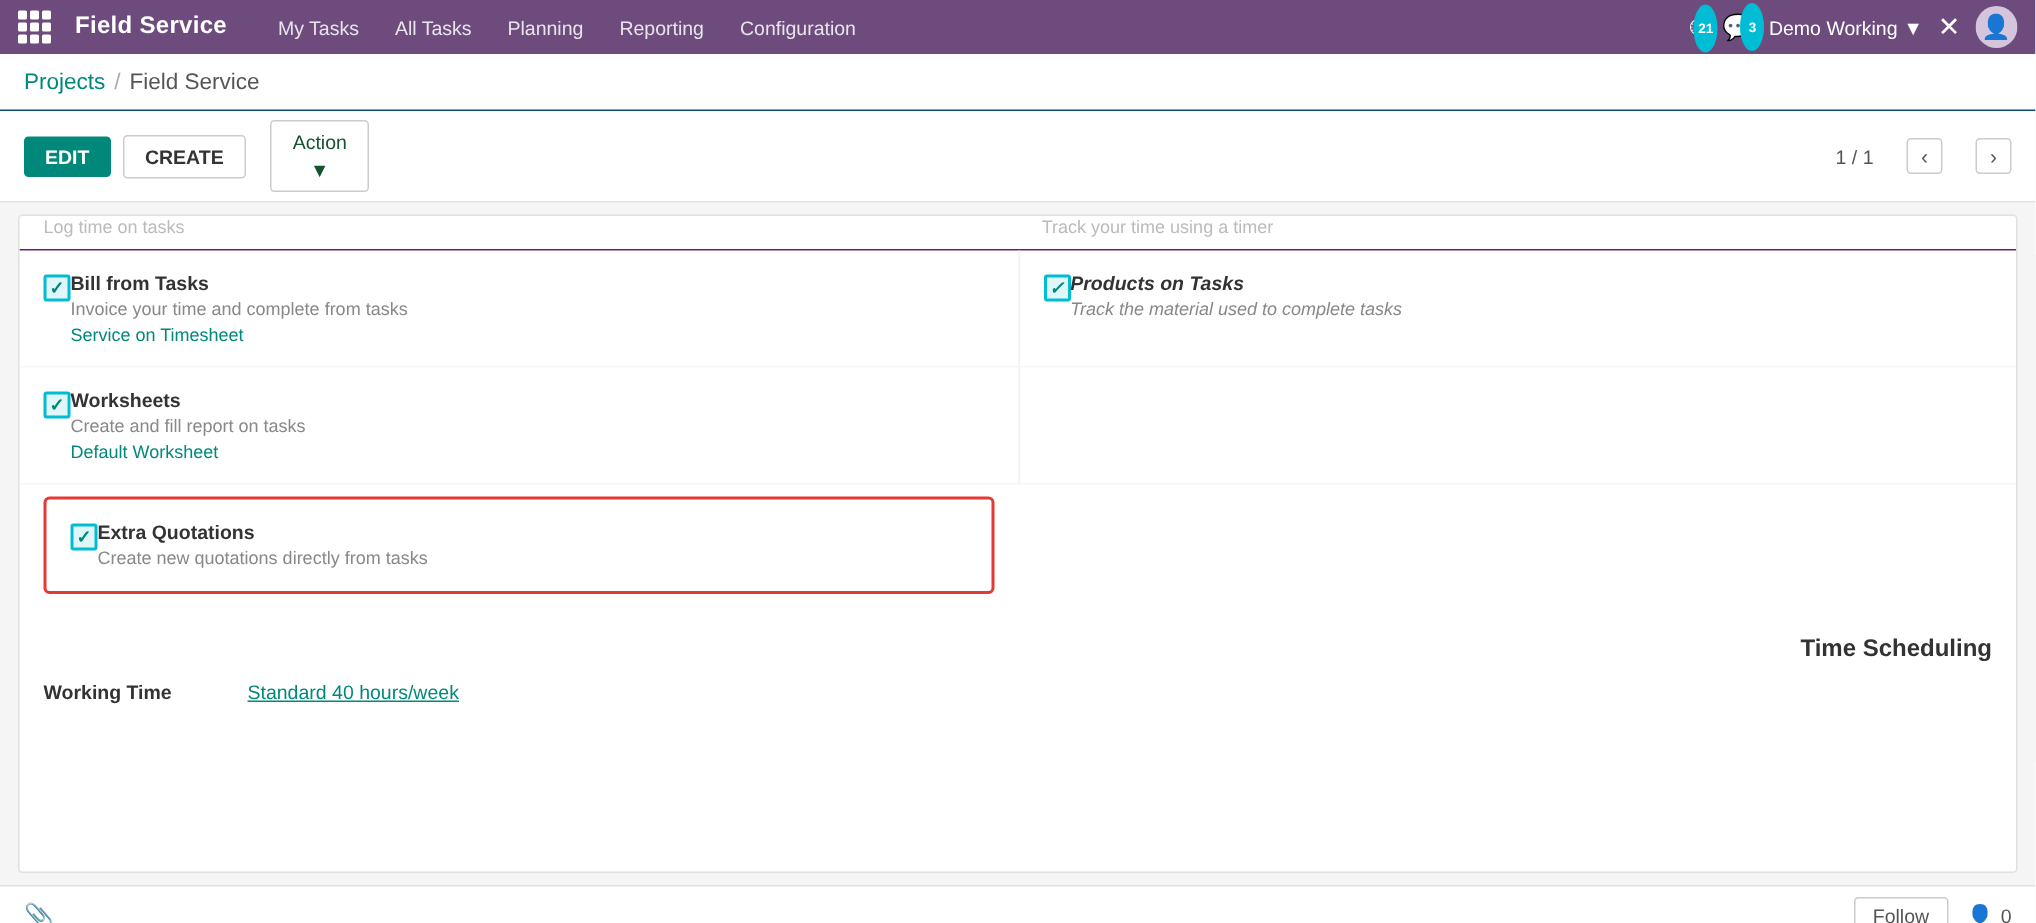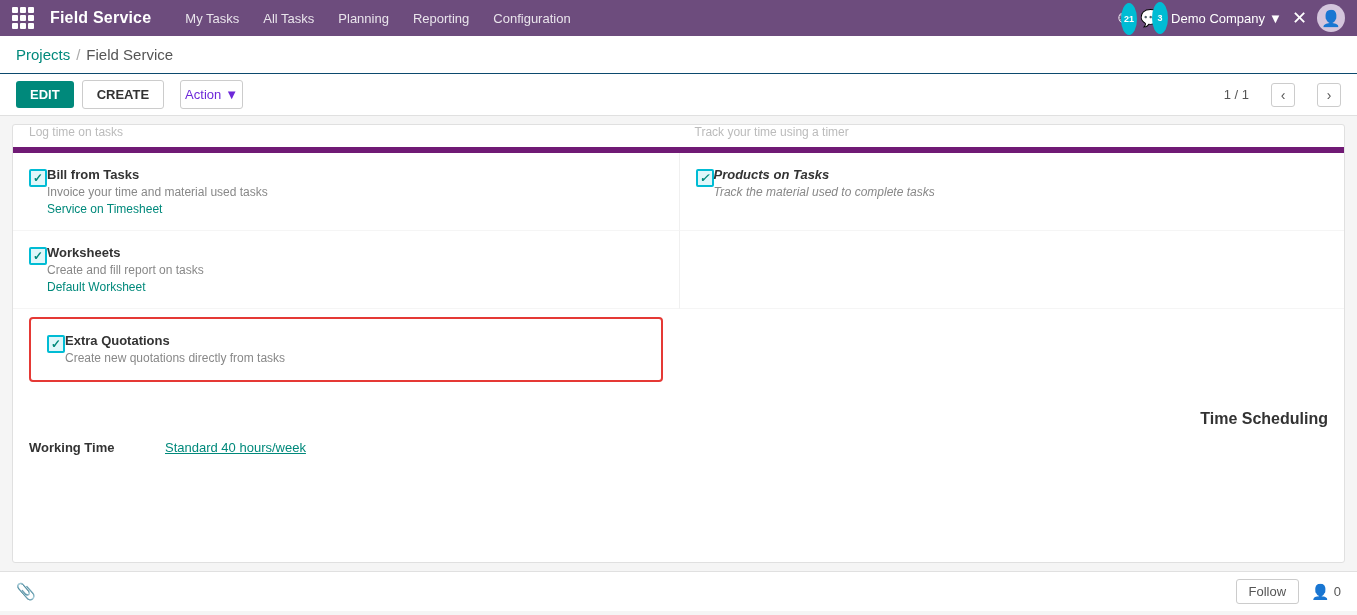--- a/index.html
+++ b/index.html
@@ -142,30 +142,31 @@
       color: #333;
       border: 1px solid #ccc;
       padding: 6px 14px;
       border-radius: 3px;
       font-size: 13px;
       font-weight: 600;
       cursor: pointer;
     }
     .btn-action {
       background: white;
-      color: #6d28d9;
+      color: #14532d;
       border: 1px solid #ccc;
-      padding: 6px 4px;
+      padding: 6px 14px;
       border-radius: 3px;
       font-size: 13px;
       cursor: pointer;
       display: flex;
       align-items: center;
       gap: 4px;
       margin-left: 8px;
+      flex-direction: column;
     }
     .pagination {
       margin-left: auto;
       display: flex;
       align-items: center;
       gap: 22px;
       color: #555;
       font-size: 13px;
     }
     .pag-btn {
@@ -363,21 +364,21 @@
   <div class="topnav-right">
     <div class="badge-btn">
       ⏲
       <span class="badge">21</span>
     </div>
     <div class="badge-btn" style="font-size:17px;">
       💬
       <span class="badge">3</span>
     </div>
     <div class="company-name">
-      <span>Demo Company</span>
+      <span>Demo Working</span>
       <span>▼</span>
     </div>
     <div class="badge-btn" style="font-size:18px;">✕</div>
     <div class="avatar">
       <div class="avatar-icon">👤</div>
     </div>
   </div>
 </div>
 
 <div class="breadcrumb-bar">
@@ -396,32 +397,32 @@
   <div class="pagination">
     <span>1 / 1</span>
     <button class="pag-btn">‹</button>
     <button class="pag-btn">›</button>
   </div>
 </div>
 
 <div class="main-content">
   <div class="form-container">
 
-    <div style="display:grid; grid-template-columns:1fr 1fr; border-bottom: 6px solid #701a75;">
+    <div style="display:grid; grid-template-columns:1fr 1fr; border-bottom: 1px solid #701a75;">
       <div class="partial-text">Log time on tasks</div>
       <div class="partial-text">Track your time using a timer</div>
     </div>
 
     <div class="features-grid">
 
       <div class="feature-item" style="border-bottom:1px solid #f5f5f5;">
         <div class="feature-checkbox checked"></div>
         <div class="feature-text">
           <h4>Bill from Tasks</h4>
-          <p>Invoice your time and material used tasks</p>
+          <p>Invoice your time and complete from tasks</p>
           <a href="#">Service on Timesheet</a>
         </div>
       </div>
 
       <div class="feature-item" style="border-bottom:1px solid #f5f5f5; border-left:1px solid #f0f0f0;font-style:italic;">
         <div class="feature-checkbox checked"></div>
         <div class="feature-text">
           <h4>Products on Tasks</h4>
           <p>Track the material used to complete tasks</p>
         </div>

